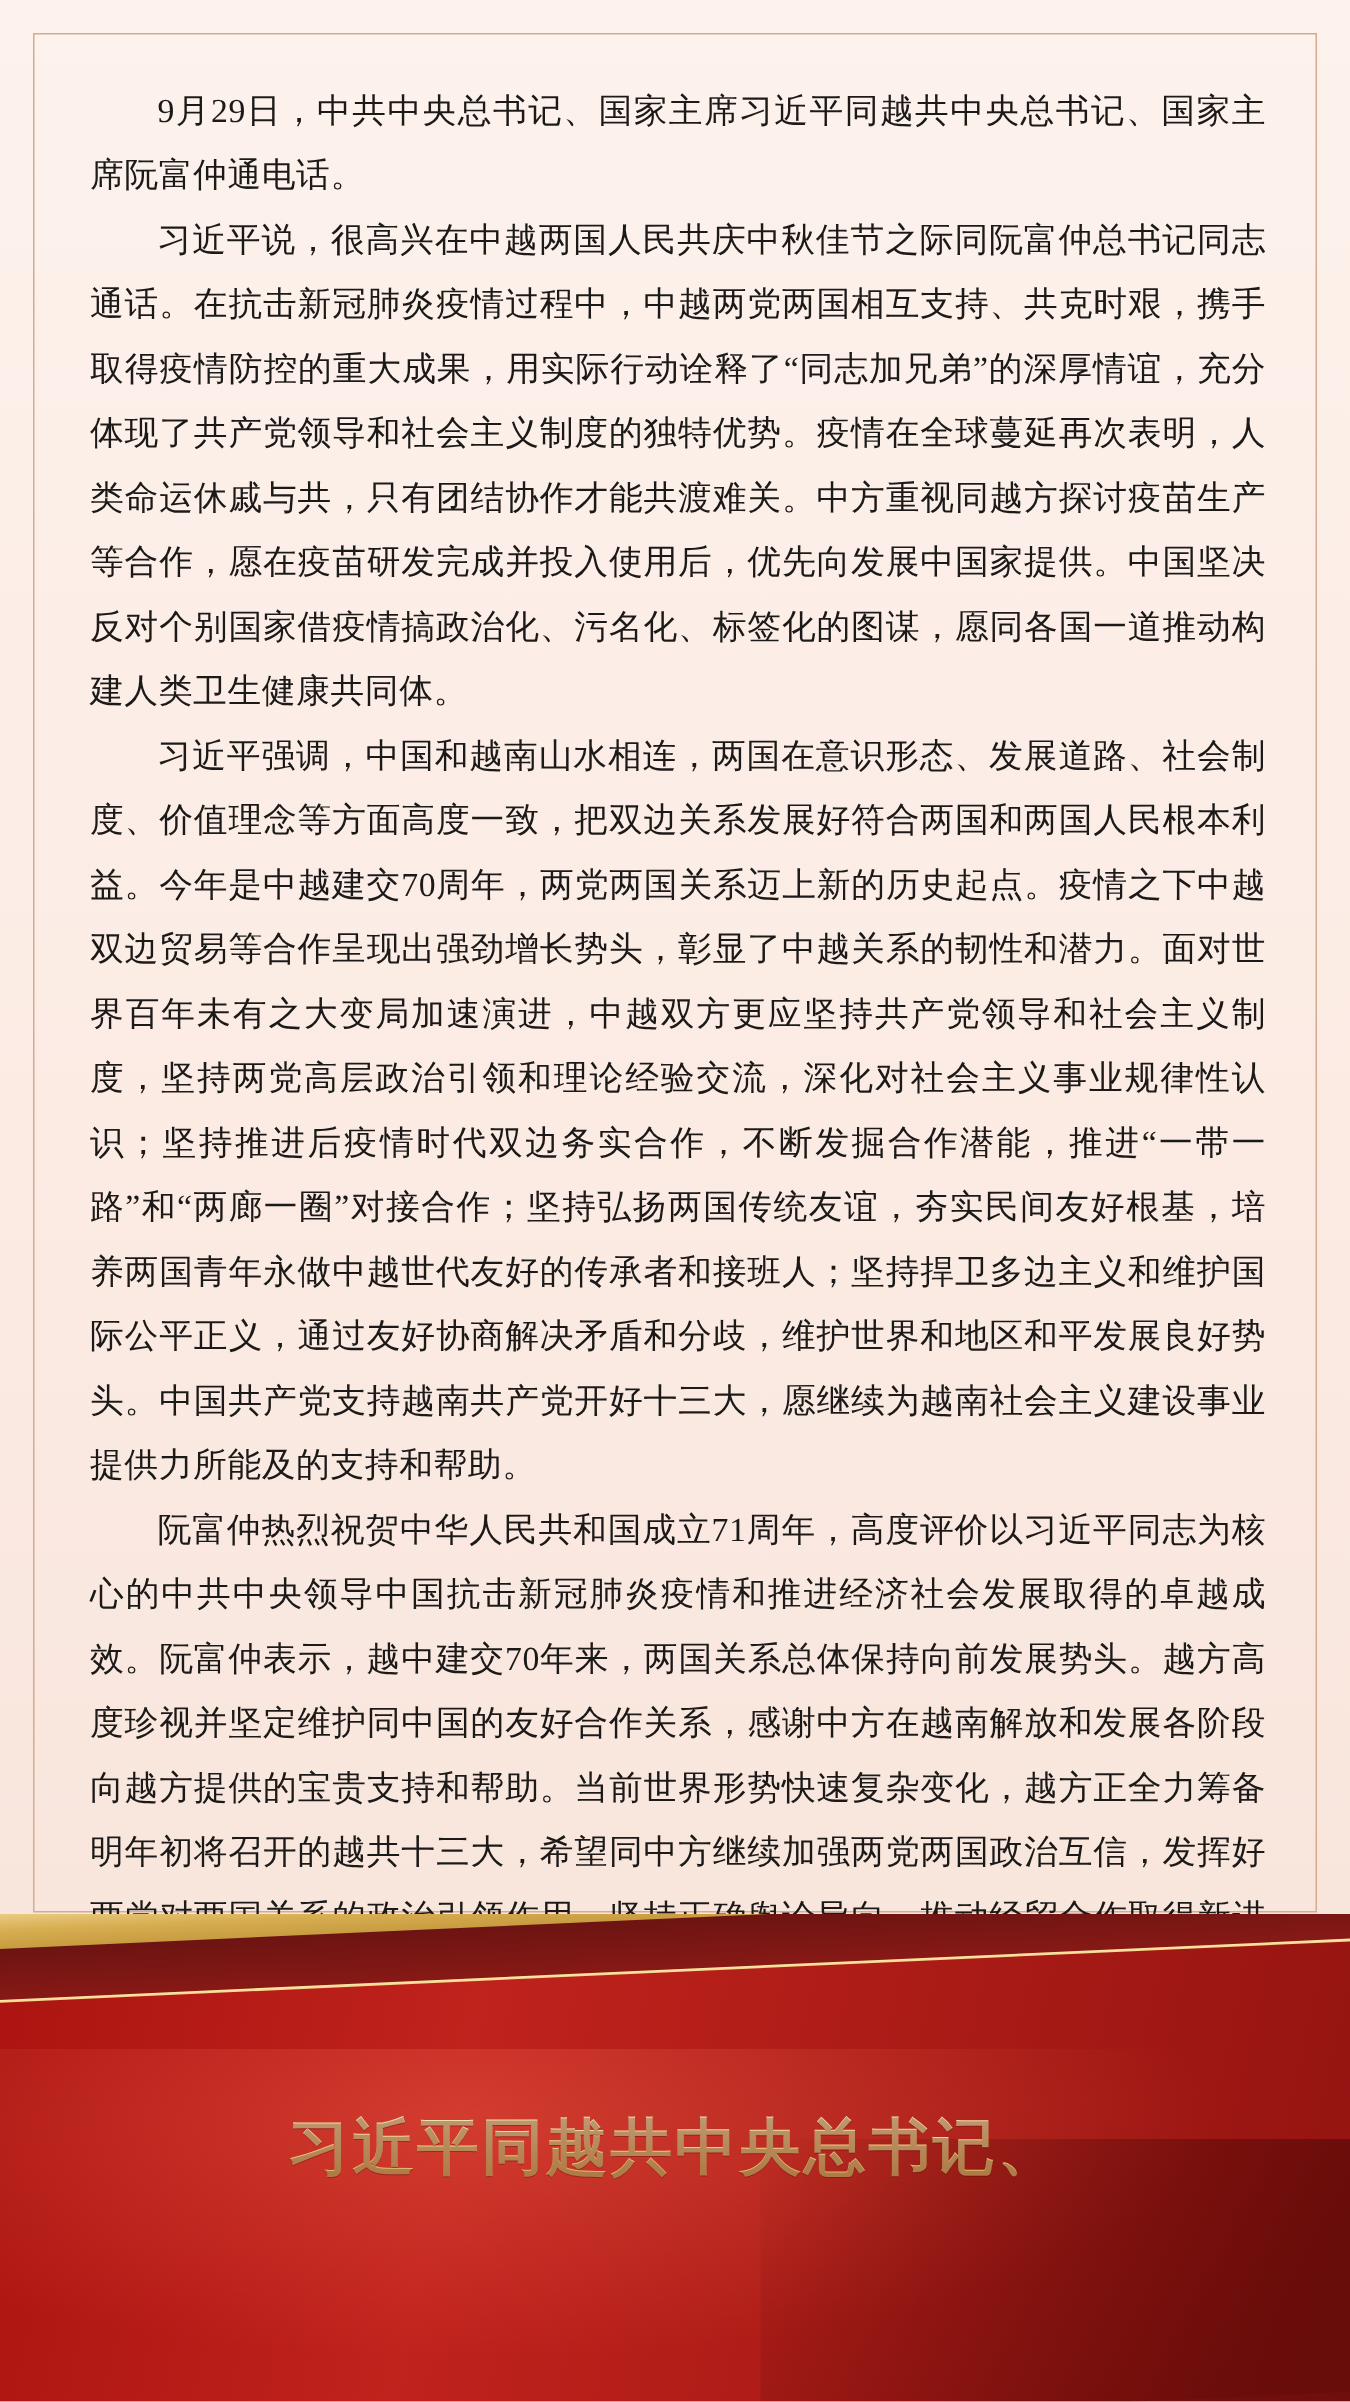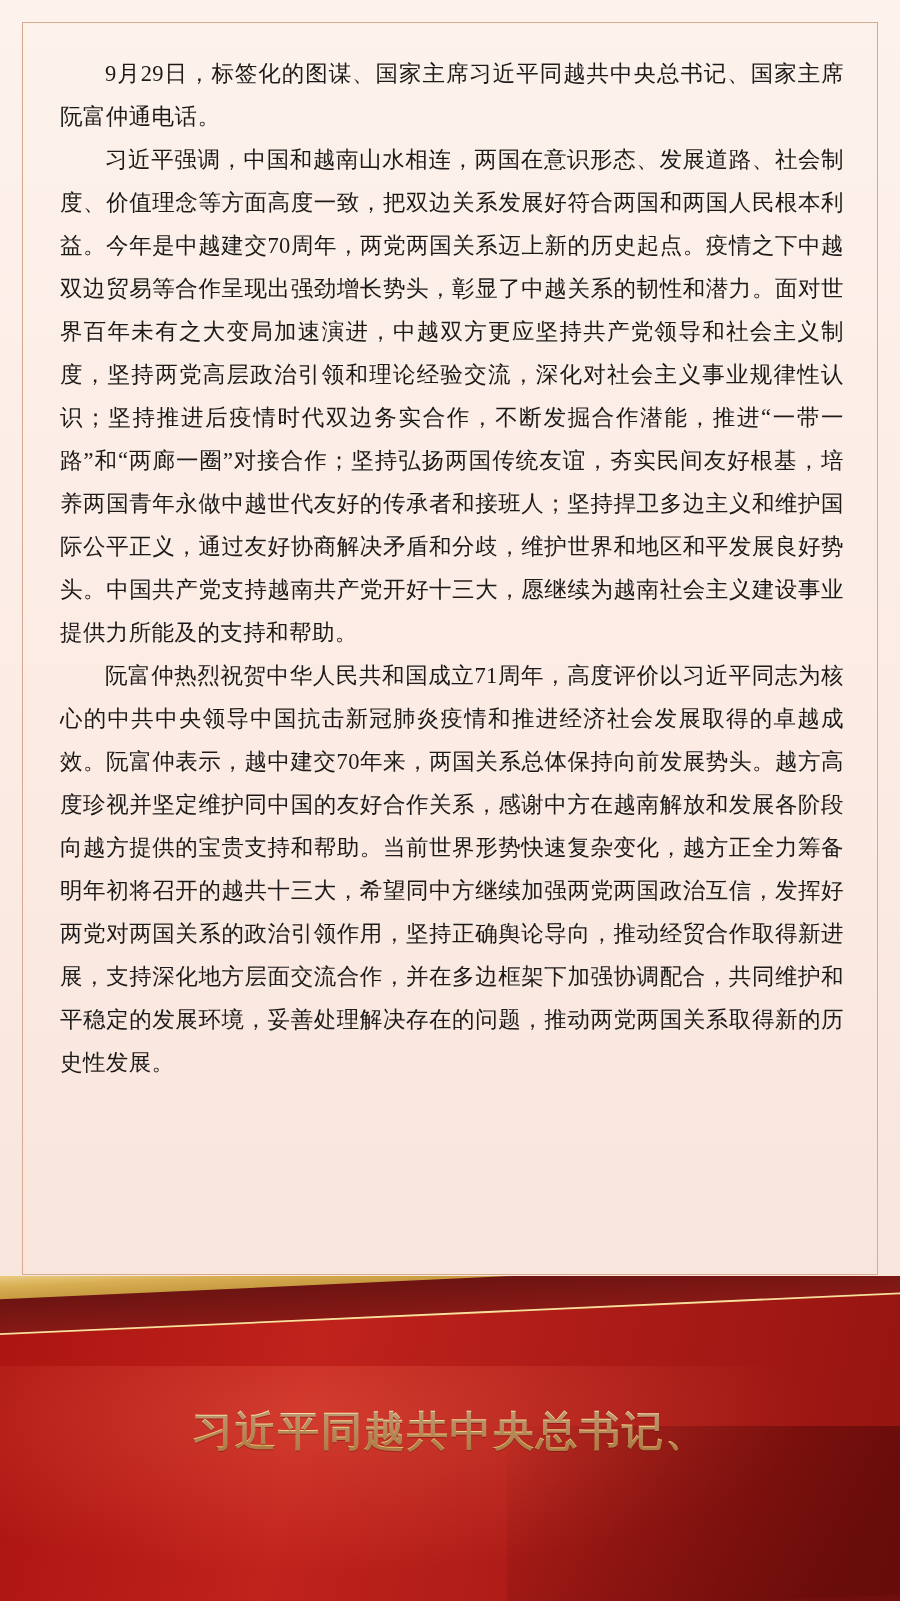--- a/index.html
+++ b/index.html
@@ -156,21 +156,22 @@
 </style>
 </head>
 <body>
 
 <div id="page">
 
   <div id="frame-outer"></div>
   <div id="frame-border"></div>
 
   <div id="article">
-    <p>9月29日，标签化的图谋、国家主席习近平同越共中央总书记、国家主席阮富仲通电话。</p>
+    <p>9月29日，中共中央总书记、国家主席习近平同越共中央总书记、国家主席阮富仲通电话。</p>
+    <p>习近平说，很高兴在中越两国人民共庆中秋佳节之际同阮富仲总书记同志通话。在抗击新冠肺炎疫情过程中，中越两党两国相互支持、共克时艰，携手取得疫情防控的重大成果，用实际行动诠释了“同志加兄弟”的深厚情谊，充分体现了共产党领导和社会主义制度的独特优势。疫情在全球蔓延再次表明，人类命运休戚与共，只有团结协作才能共渡难关。中方重视同越方探讨疫苗生产等合作，愿在疫苗研发完成并投入使用后，优先向发展中国家提供。中国坚决反对个别国家借疫情搞政治化、污名化、标签化的图谋，愿同各国一道推动构建人类卫生健康共同体。</p>
     <p>习近平强调，中国和越南山水相连，两国在意识形态、发展道路、社会制度、价值理念等方面高度一致，把双边关系发展好符合两国和两国人民根本利益。今年是中越建交70周年，两党两国关系迈上新的历史起点。疫情之下中越双边贸易等合作呈现出强劲增长势头，彰显了中越关系的韧性和潜力。面对世界百年未有之大变局加速演进，中越双方更应坚持共产党领导和社会主义制度，坚持两党高层政治引领和理论经验交流，深化对社会主义事业规律性认识；坚持推进后疫情时代双边务实合作，不断发掘合作潜能，推进“一带一路”和“两廊一圈”对接合作；坚持弘扬两国传统友谊，夯实民间友好根基，培养两国青年永做中越世代友好的传承者和接班人；坚持捍卫多边主义和维护国际公平正义，通过友好协商解决矛盾和分歧，维护世界和地区和平发展良好势头。中国共产党支持越南共产党开好十三大，愿继续为越南社会主义建设事业提供力所能及的支持和帮助。</p>
     <p>阮富仲热烈祝贺中华人民共和国成立71周年，高度评价以习近平同志为核心的中共中央领导中国抗击新冠肺炎疫情和推进经济社会发展取得的卓越成效。阮富仲表示，越中建交70年来，两国关系总体保持向前发展势头。越方高度珍视并坚定维护同中国的友好合作关系，感谢中方在越南解放和发展各阶段向越方提供的宝贵支持和帮助。当前世界形势快速复杂变化，越方正全力筹备明年初将召开的越共十三大，希望同中方继续加强两党两国政治互信，发挥好两党对两国关系的政治引领作用，坚持正确舆论导向，推动经贸合作取得新进展，支持深化地方层面交流合作，并在多边框架下加强协调配合，共同维护和平稳定的发展环境，妥善处理解决存在的问题，推动两党两国关系取得新的历史性发展。</p>
   </div>
 
   <div id="banner">
     <div class="band" id="gold-top"></div>
     <div class="band" id="dark-band"></div>
     <div class="band" id="gold-thin"></div>
     <div class="band" id="red-main"></div>
     <div id="red-sheen"></div>

